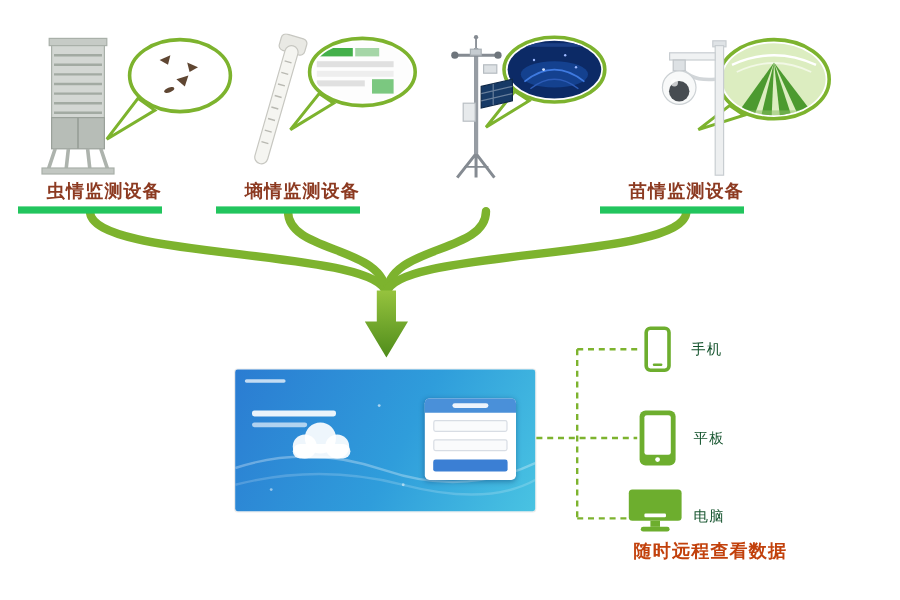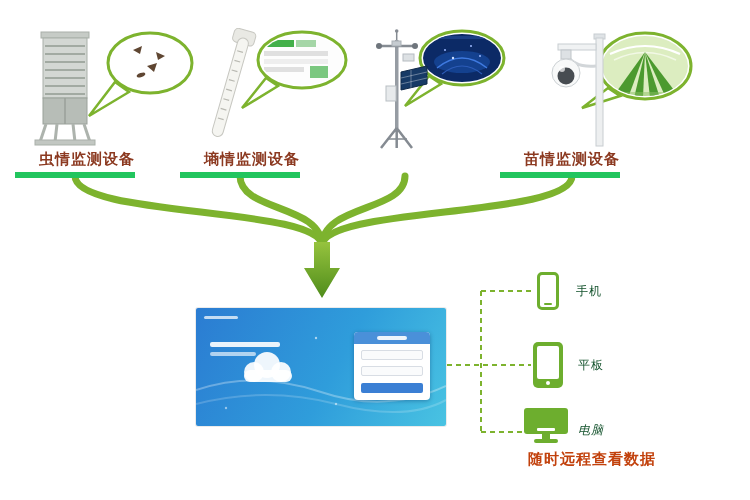--- a/index.html
+++ b/index.html
@@ -226,16 +226,16 @@
   <div class="computer-icon">
     <div class="monitor">
       <div class="monitor-slot"></div>
     </div>
     <div class="comp-neck"></div>
     <div class="comp-base"></div>
   </div>
 
   <div class="endpoint-label" style="left:576px;top:283px;">手机</div>
   <div class="endpoint-label" style="left:578px;top:357px;">平板</div>
-  <div class="endpoint-label" style="left:578px;top:422px;font-style:italic;">电脑</div>
+  <div class="endpoint-label" style="left:578px;top:422px;">电脑</div>
 
   <div class="caption">随时远程查看数据</div>
 </div>
 
 </body></html>

